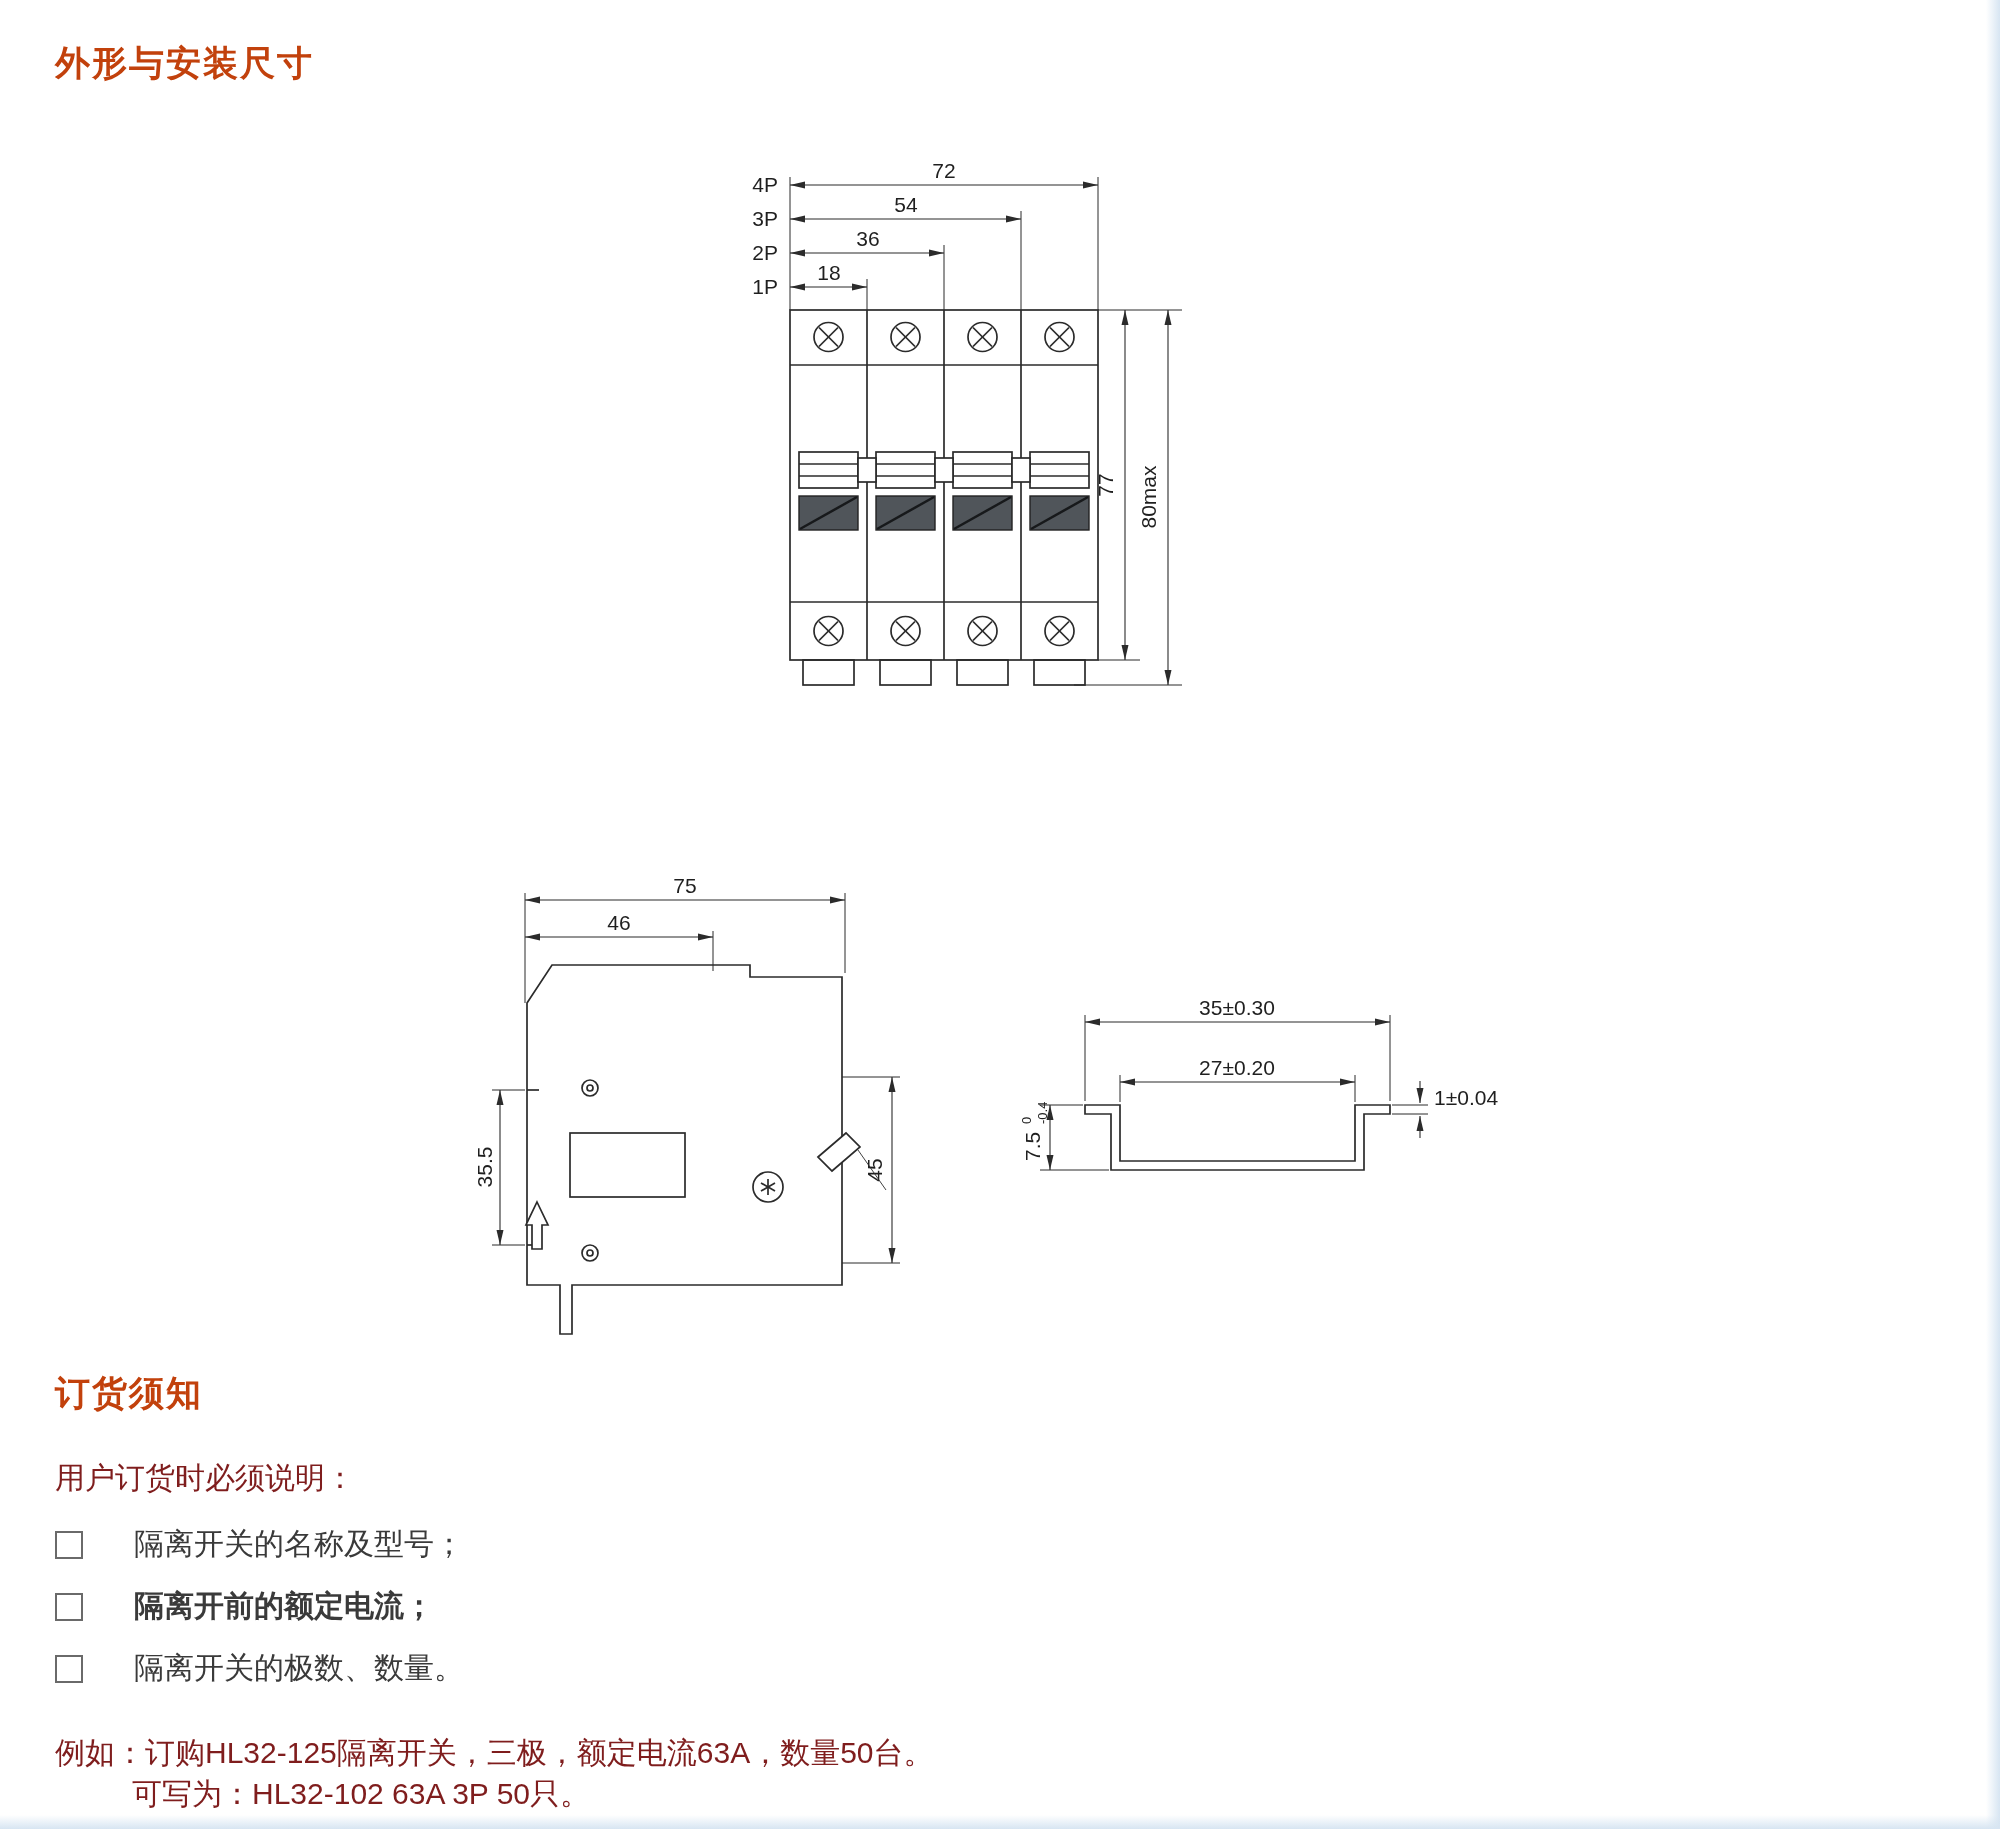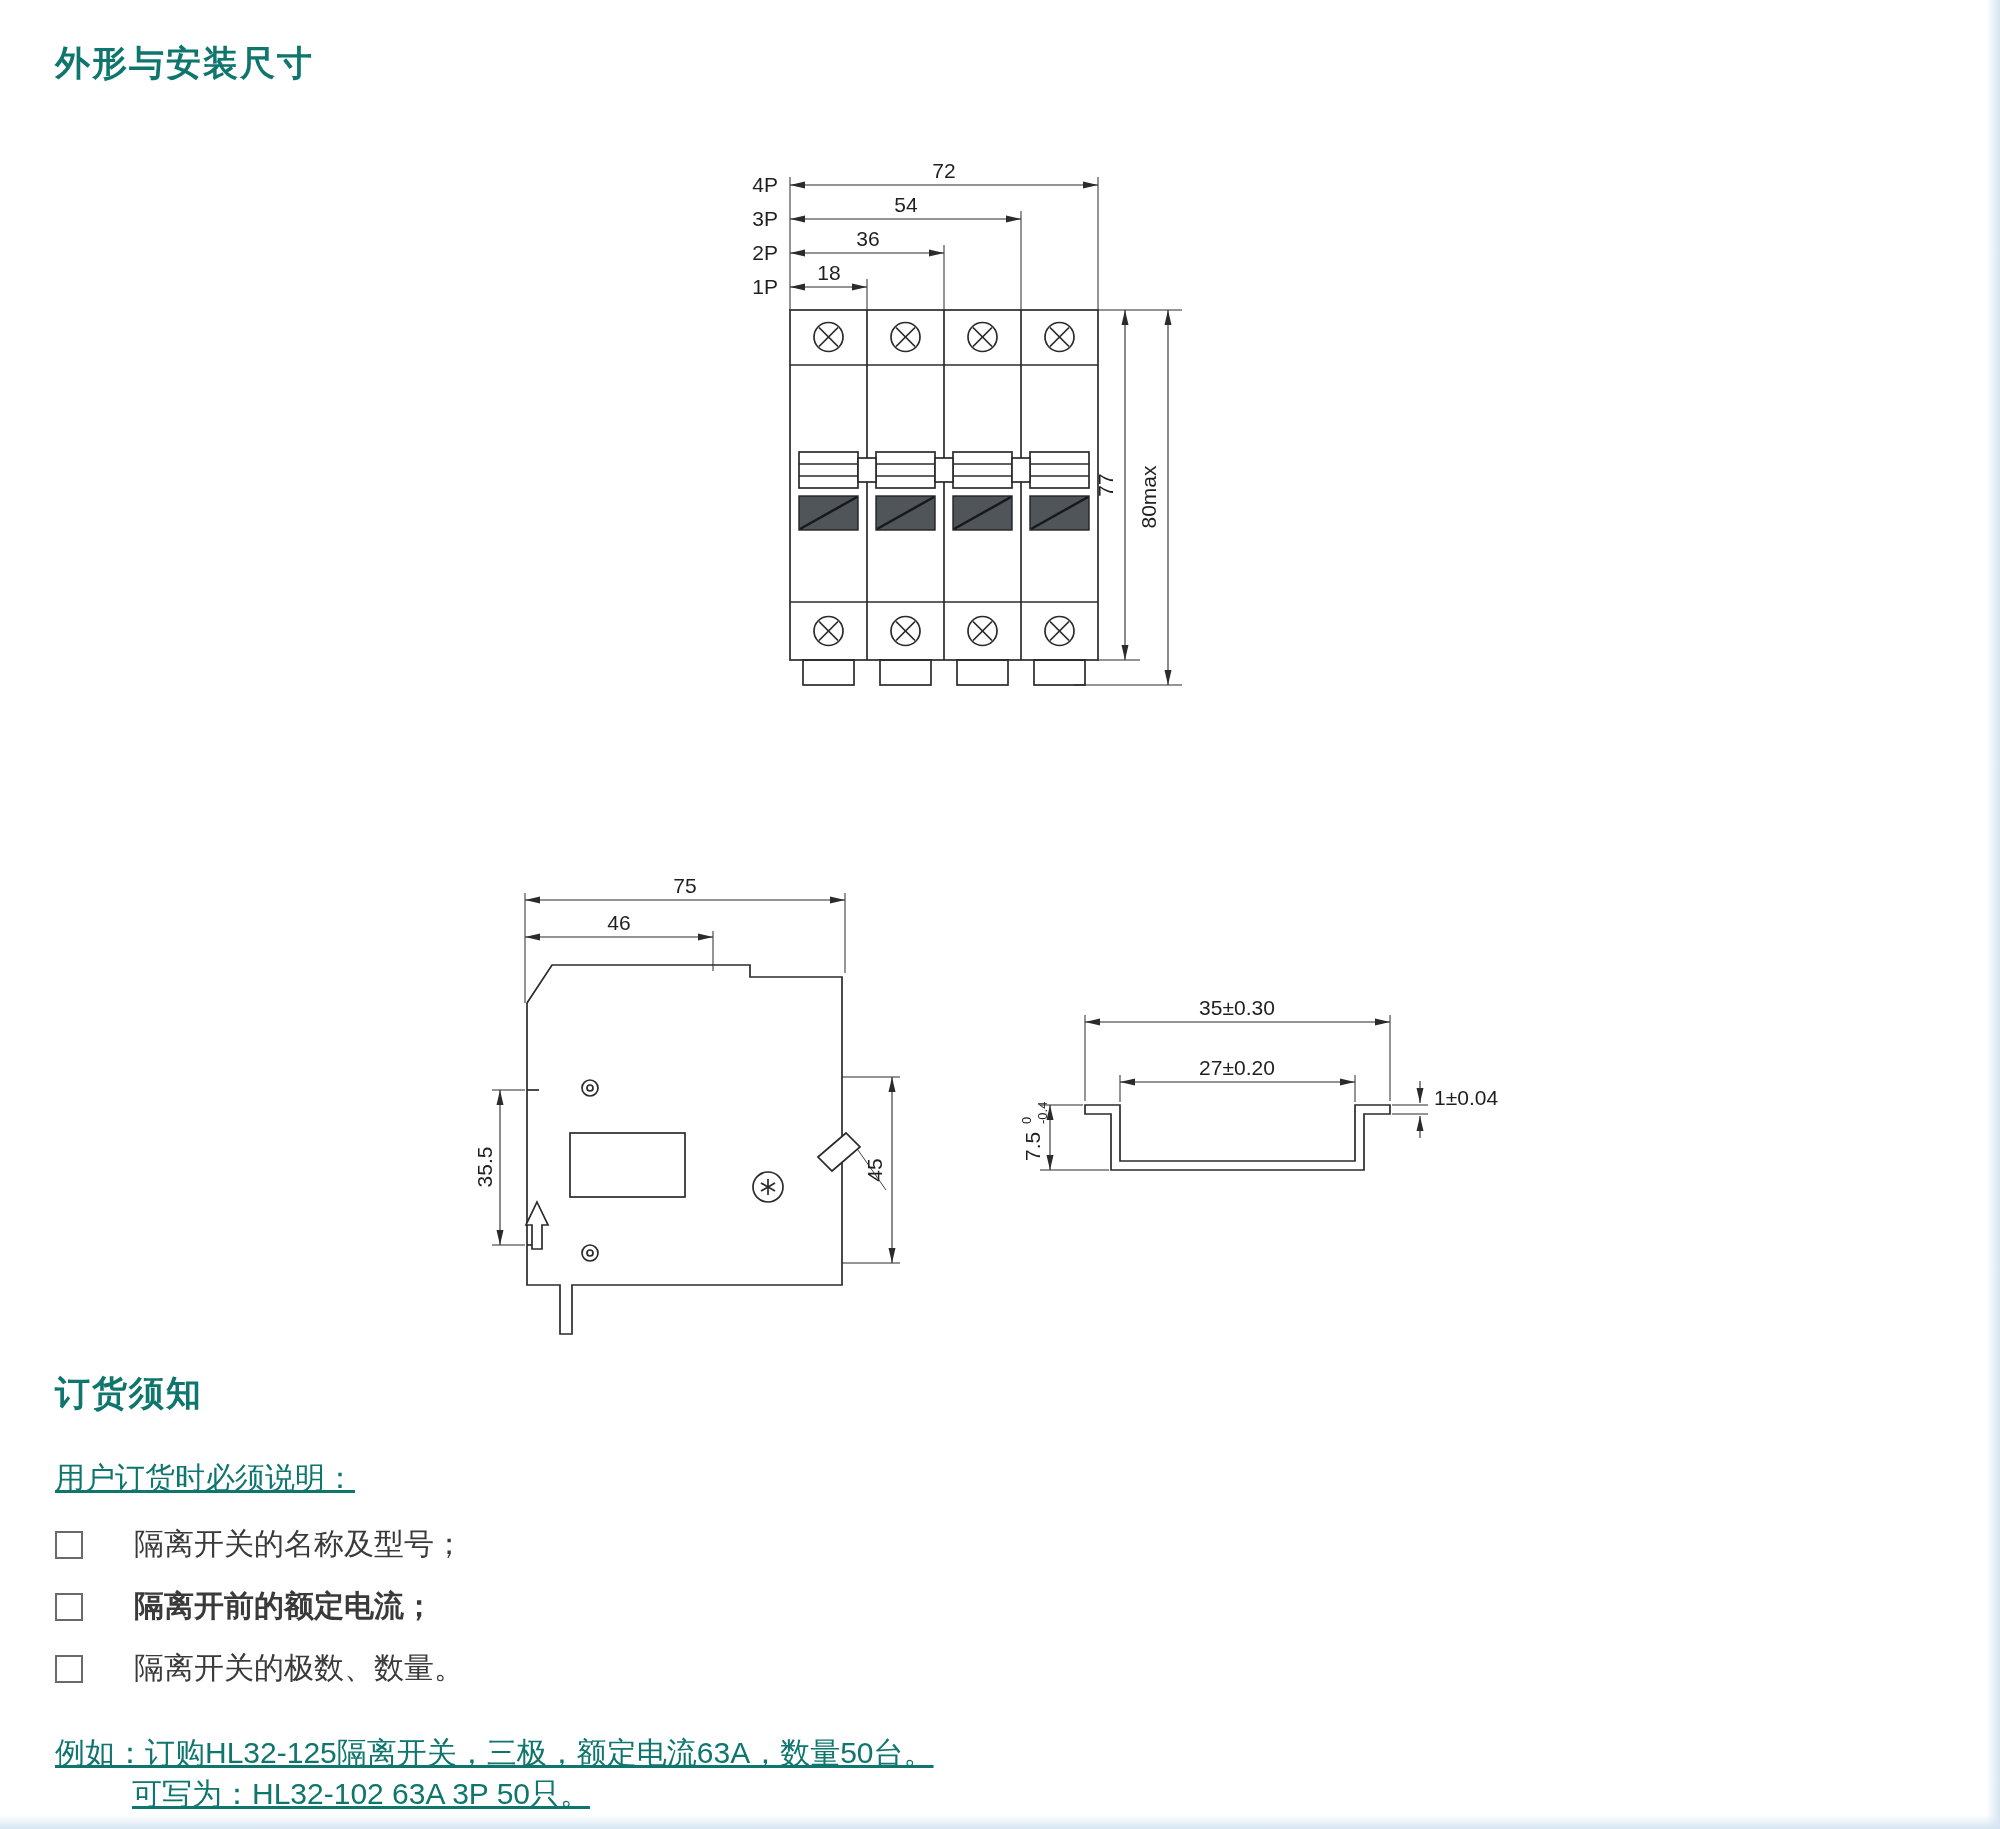--- a/index.html
+++ b/index.html
@@ -7,25 +7,25 @@
     width:2000px;height:1829px;position:relative;background:#ffffff;
     font-family:"Liberation Sans","DejaVu Sans",sans-serif;color:#333;
     overflow:hidden;
   }
   .edge-right{position:absolute;top:0;right:0;width:14px;height:100%;
     background:linear-gradient(to left,#d7e5f2,rgba(255,255,255,0));}
   .edge-bottom{position:absolute;left:0;bottom:0;width:100%;height:14px;
     background:linear-gradient(to top,#d7e5f2,rgba(255,255,255,0));}
   .sec-title{
     position:absolute;left:55px;font-size:35px;font-weight:600;
-    color:#0f766e;letter-spacing:2px;white-space:nowrap;
+    color:#c2410c;letter-spacing:2px;white-space:nowrap;
   }
   #title-outline{top:40px;}
   #title-ordering{top:1358px;margin-top:12px;}
-  .body-text{position:absolute;left:55px;font-size:30px;color:#0f766e;white-space:nowrap;text-decoration:underline;}
+  .body-text{position:absolute;left:55px;font-size:30px;color:#7f1d1d;white-space:nowrap;}
   #intro{top:1458px;}
   .check-row{position:absolute;left:55px;display:flex;align-items:center;font-size:30px;color:#3a3a3a;white-space:nowrap;gap:33px;}
   #item0{top:1524px;}
   #item1{top:1586px;font-weight:bold;}
   #item2{top:1648px;}
   .cbox{display:inline-block;width:24px;height:24px;border:2px solid #6a6a6a;margin-right:18px;flex:0 0 auto;background:#fff;}
   #example1{top:1733px;}
   #example2{top:1774px;left:132px;}
   svg{position:absolute;overflow:visible;}
   #front-view{left:720px;top:140px;}

